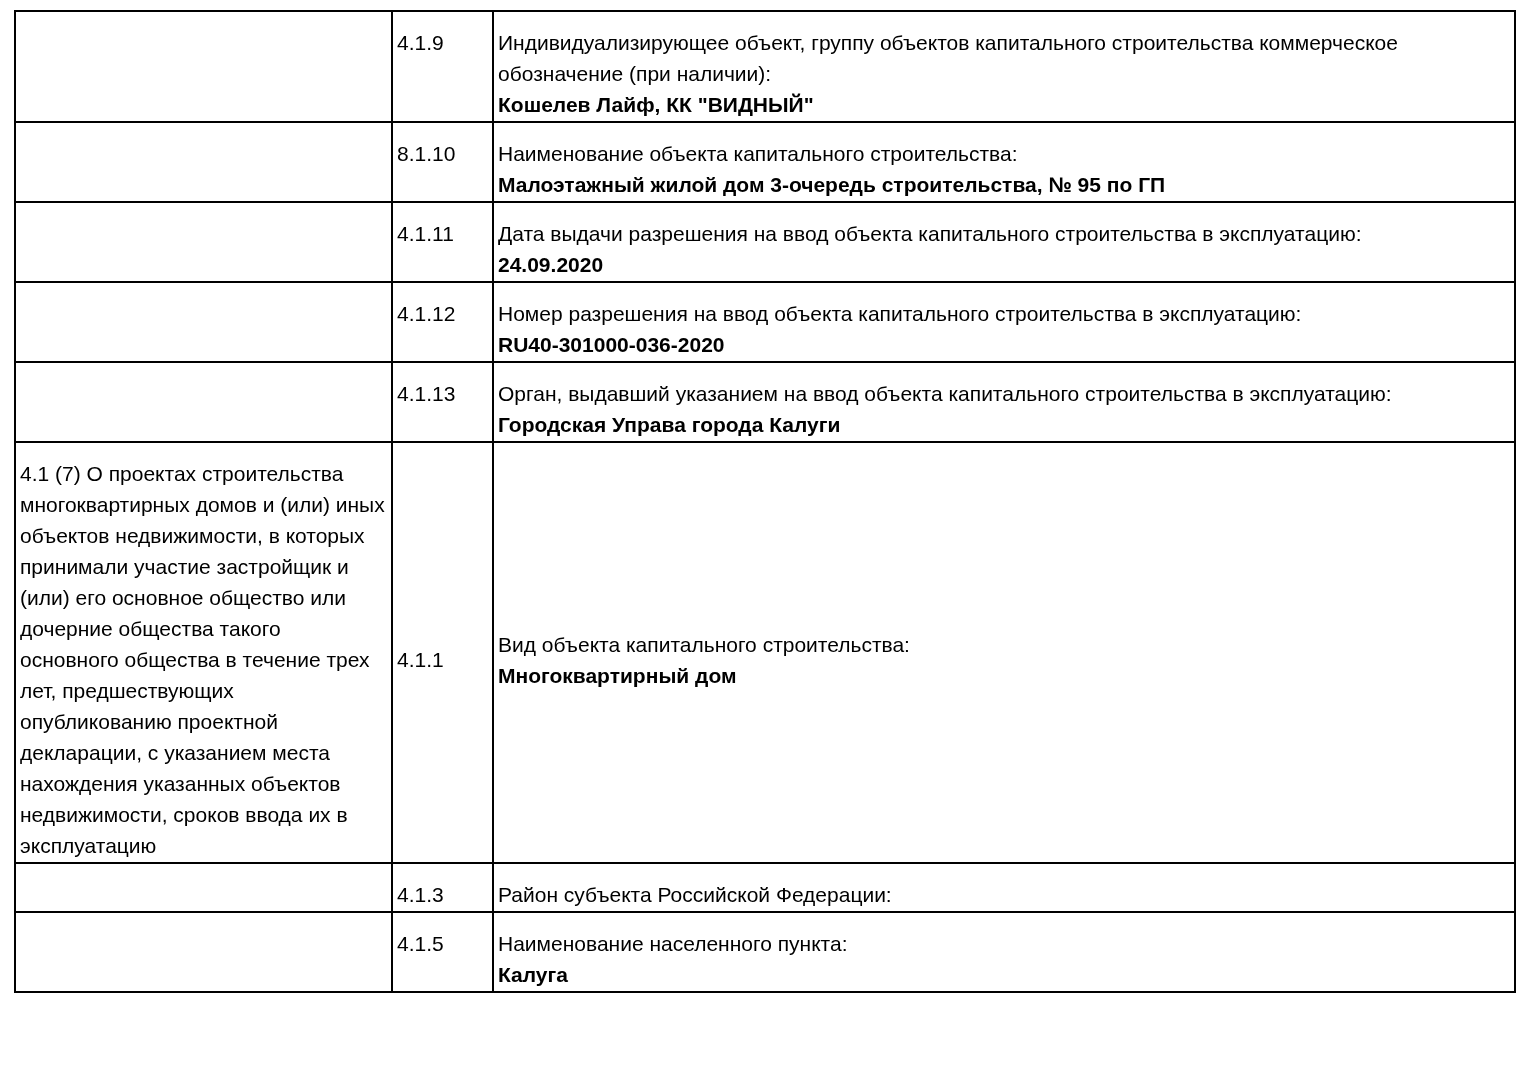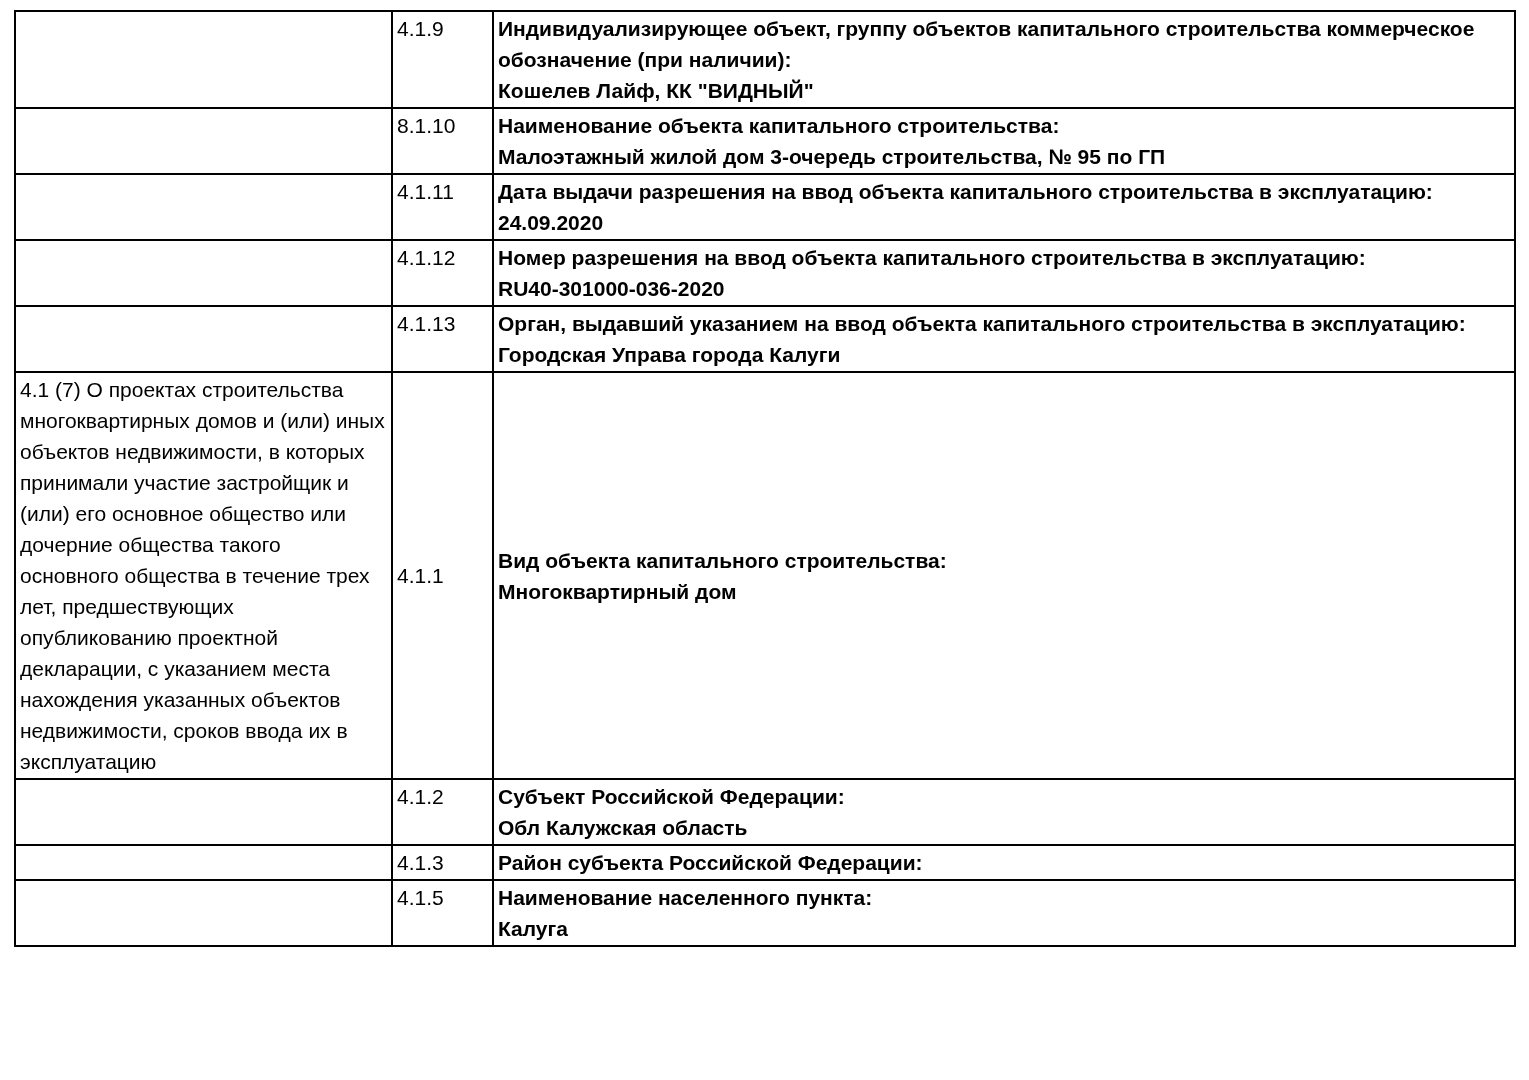--- a/index.html
+++ b/index.html
@@ -14,21 +14,21 @@
   }
   table.decl {
     border-collapse: collapse;
     table-layout: fixed;
     margin: 10px 0 0 14px;
     width: 1500px;
   }
   table.decl td {
     border: 2px solid #000000;
     vertical-align: top;
-    padding: 1px 6px 1px 4px;
+    padding: 15px 6px 1px 4px;
     font-size: 21px;
     line-height: 31px;
     overflow: hidden;
     word-wrap: break-word;
   }
   col.c-note { width: 377px; }
   col.c-num  { width: 101px; }
   col.c-val  { width: 1022px; }
 
   td.cell-num {
@@ -39,21 +39,21 @@
   td.cell-note { padding-left: 4px; padding-right: 4px; }
 
   tr.row-3lines td.cell-val, tr.row-3lines td.cell-num, tr.row-3lines td.cell-note { height: 92px; }
   tr.row-2lines td.cell-val, tr.row-2lines td.cell-num, tr.row-2lines td.cell-note { height: 62px; }
   tr.row-1line  td.cell-val, tr.row-1line  td.cell-num, tr.row-1line  td.cell-note { height: 29px; }
 
   tr.row-tall td.cell-val { vertical-align: middle; }
   tr.row-tall td.cell-num { vertical-align: middle; margin-top: 45px; }
 
   .field-value { font-weight: bold; }
-  .field-label { font-weight: bold; }
+  .field-label { font-weight: normal; }
 </style>
 </head>
 <body>
 
 <table class="decl">
   <colgroup>
     <col class="c-note">
     <col class="c-num">
     <col class="c-val">
   </colgroup>
@@ -99,28 +99,20 @@
       </td>
     </tr>
     <tr class="row-tall">
       <td class="cell-note">4.1 (7) О проектах строительства многоквартирных домов и (или) иных объектов недвижимости, в которых принимали участие застройщик и (или) его основное общество или дочерние общества такого основного общества в течение трех лет, предшествующих опубликованию проектной декларации, с указанием места нахождения указанных объектов недвижимости, сроков ввода их в эксплуатацию</td>
       <td class="cell-num">4.1.1</td>
       <td class="cell-val">
         <span class="field-label">Вид объекта капитального строительства:</span>
         <div class="field-value">Многоквартирный дом</div>
       </td>
     </tr>
-    <tr class="row-2lines">
-      <td class="cell-note"></td>
-      <td class="cell-num">4.1.2</td>
-      <td class="cell-val">
-        <span class="field-label">Субъект Российской Федерации:</span>
-        <div class="field-value">Обл Калужская область</div>
-      </td>
-    </tr>
     <tr class="row-1line">
       <td class="cell-note"></td>
       <td class="cell-num">4.1.3</td>
       <td class="cell-val">
         <span class="field-label">Район субъекта Российской Федерации:</span>
         <div class="field-value"></div>
       </td>
     </tr>
     <tr class="row-2lines">
       <td class="cell-note"></td>

